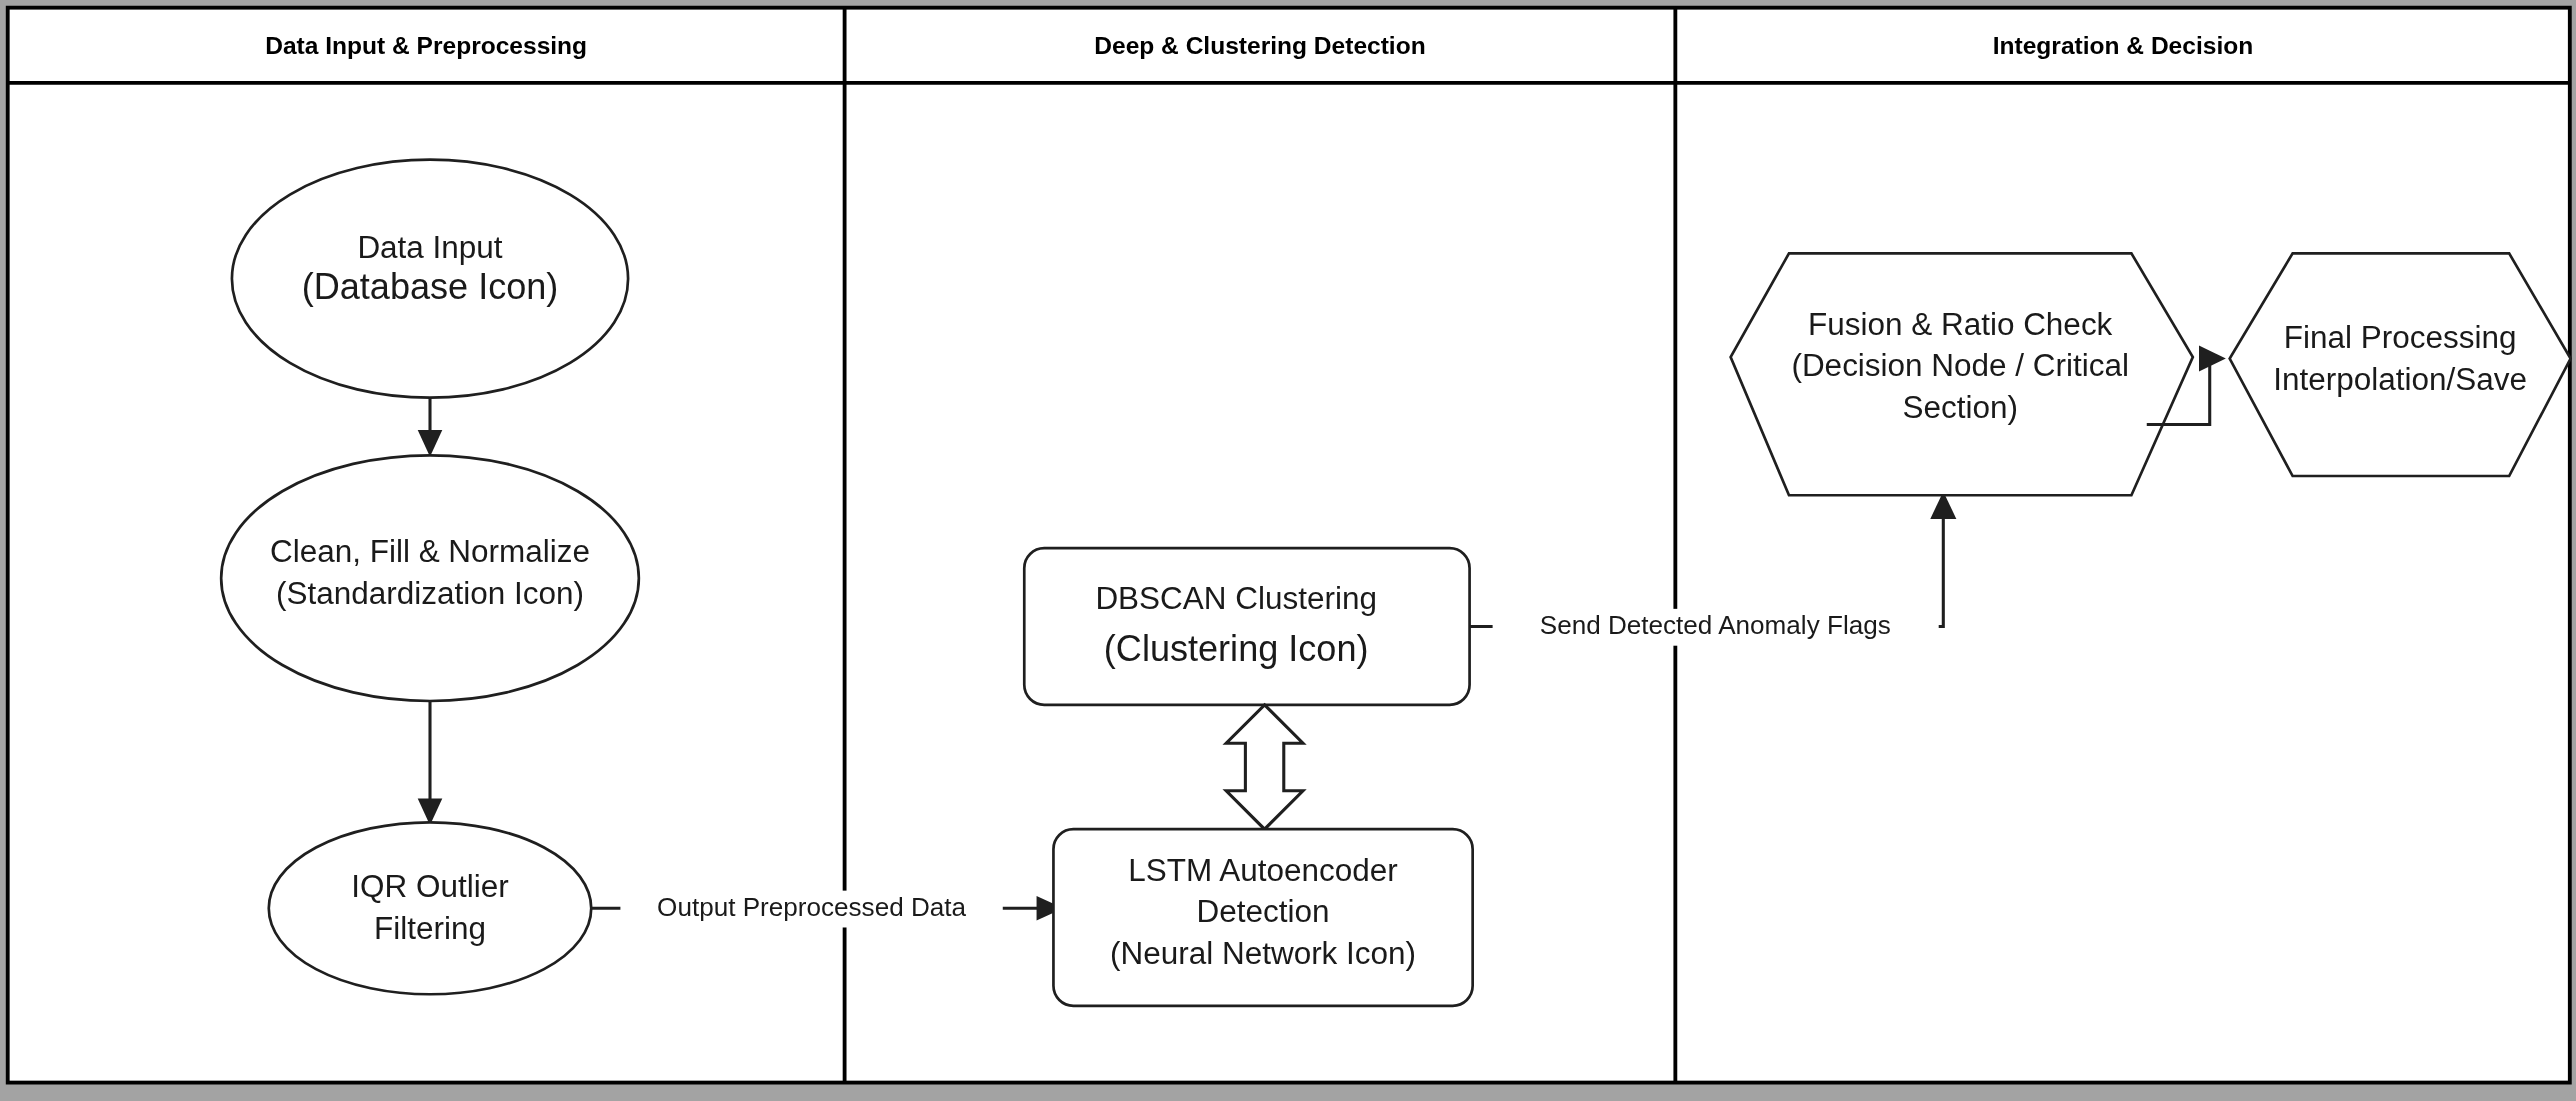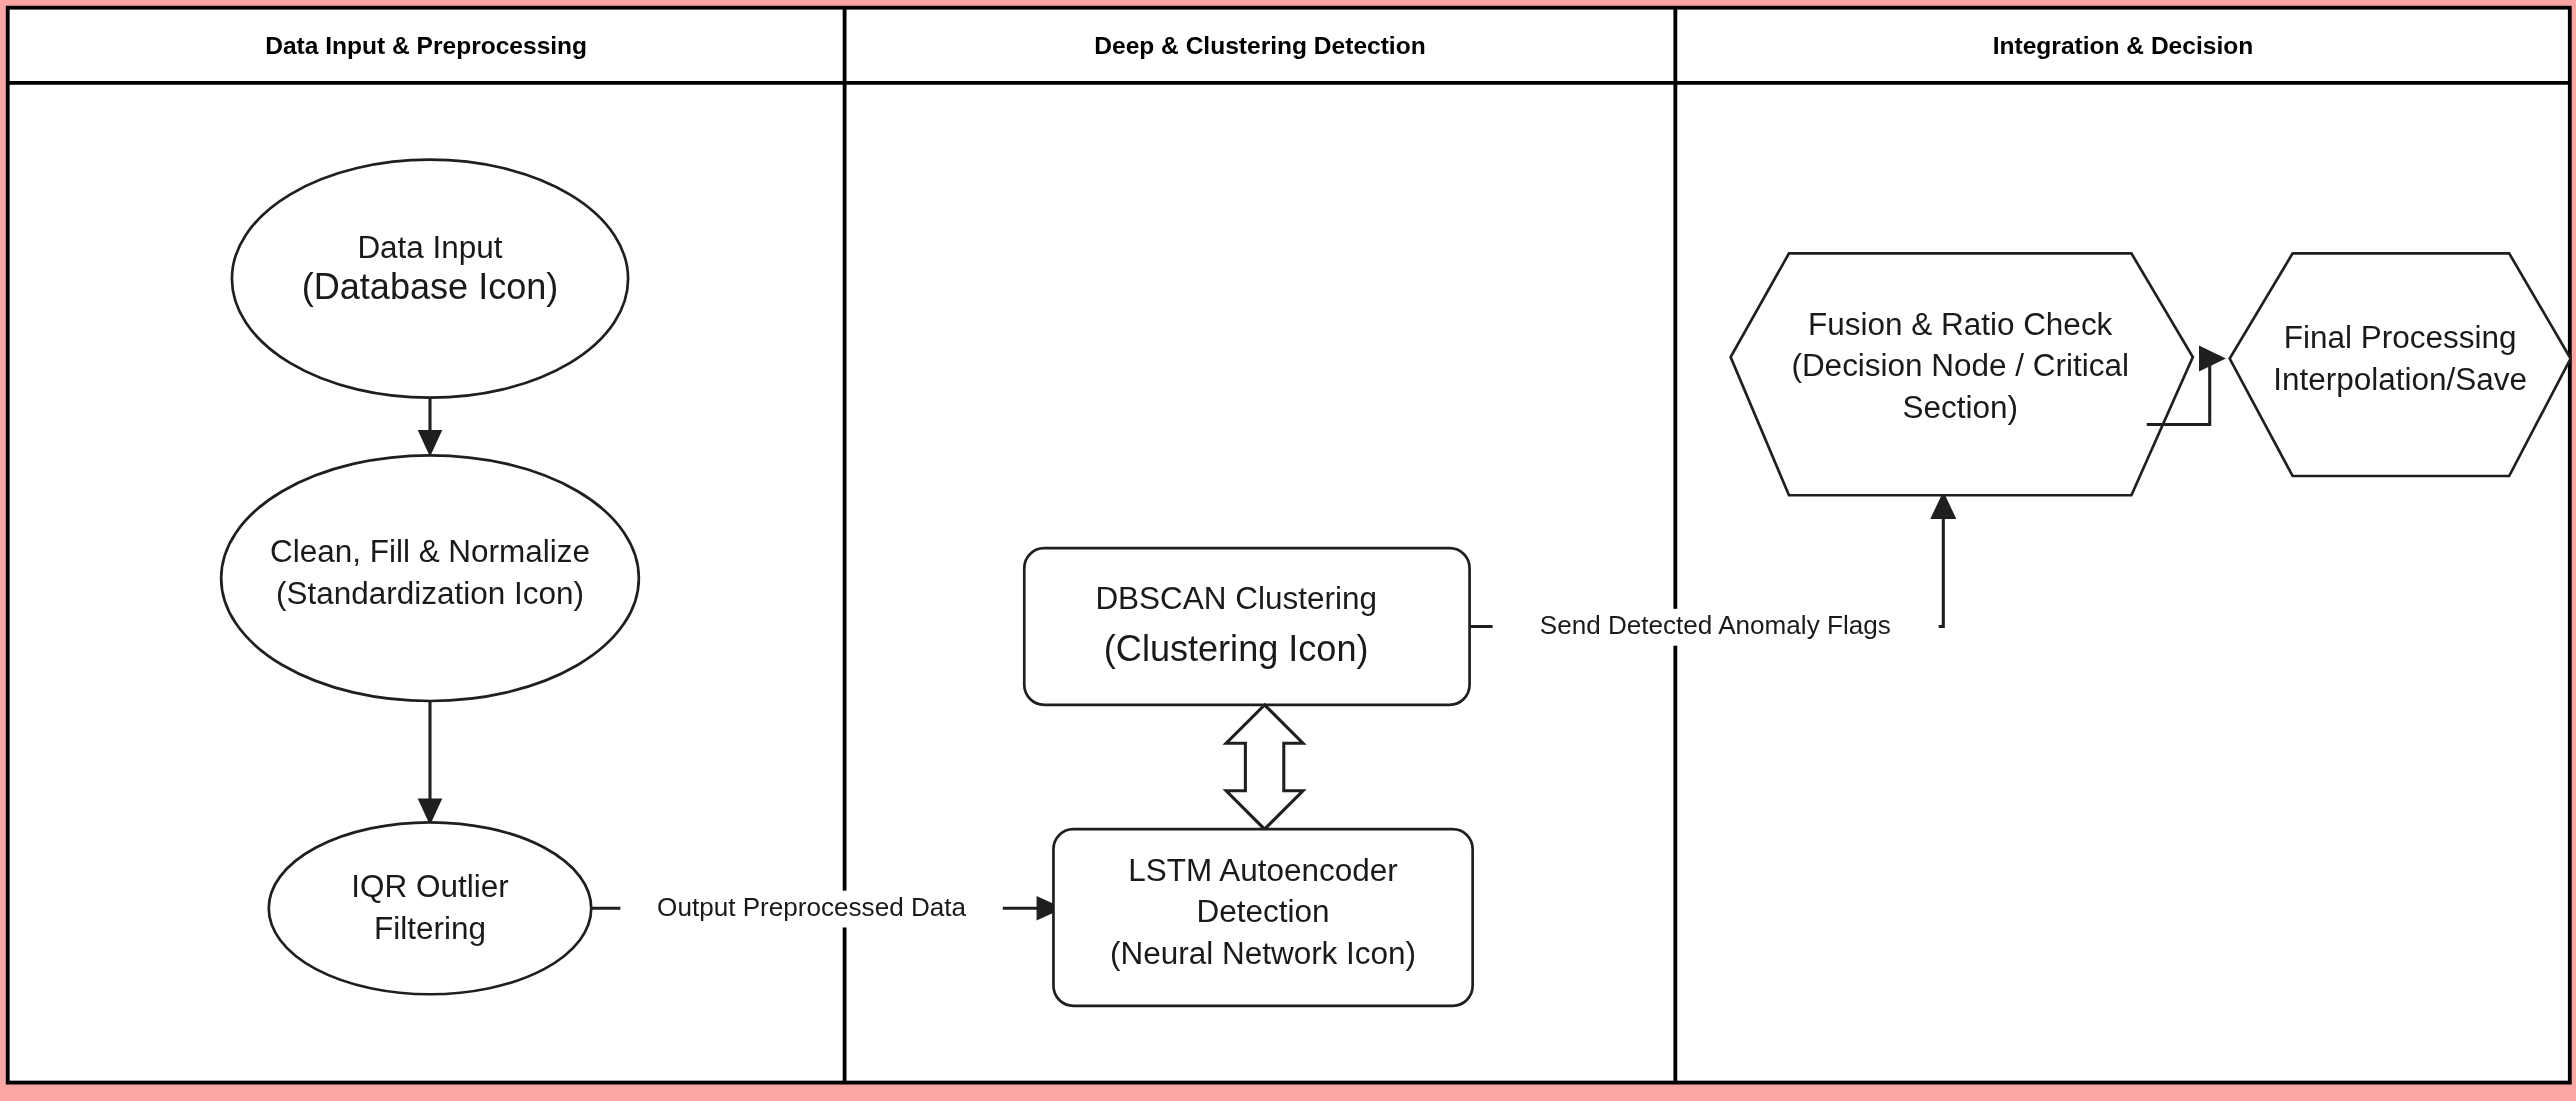--- a/index.html
+++ b/index.html
@@ -7,21 +7,21 @@
     padding: 0;
     background: #ffffff;
   }
   body {
     font-family: "Liberation Sans", sans-serif;
   }
   #canvas {
     position: relative;
     width: 2576px;
     height: 1101px;
-    background: #fca5a5;
+    background: #a3a3a3;
     overflow: hidden;
   }
   svg#diagram {
     position: absolute;
     top: 0;
     left: 0;
     width: 2576px;
     height: 1101px;
   }
   .lane-frame {

